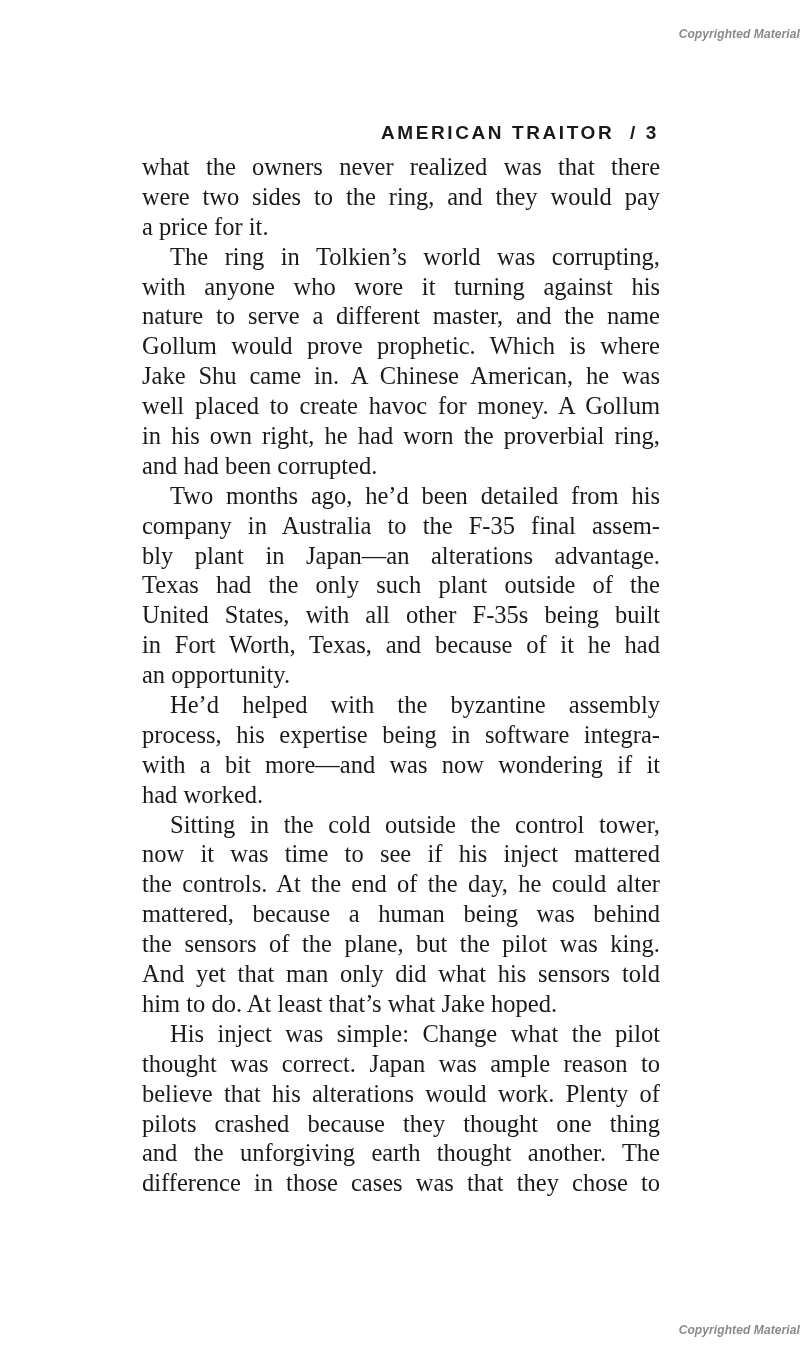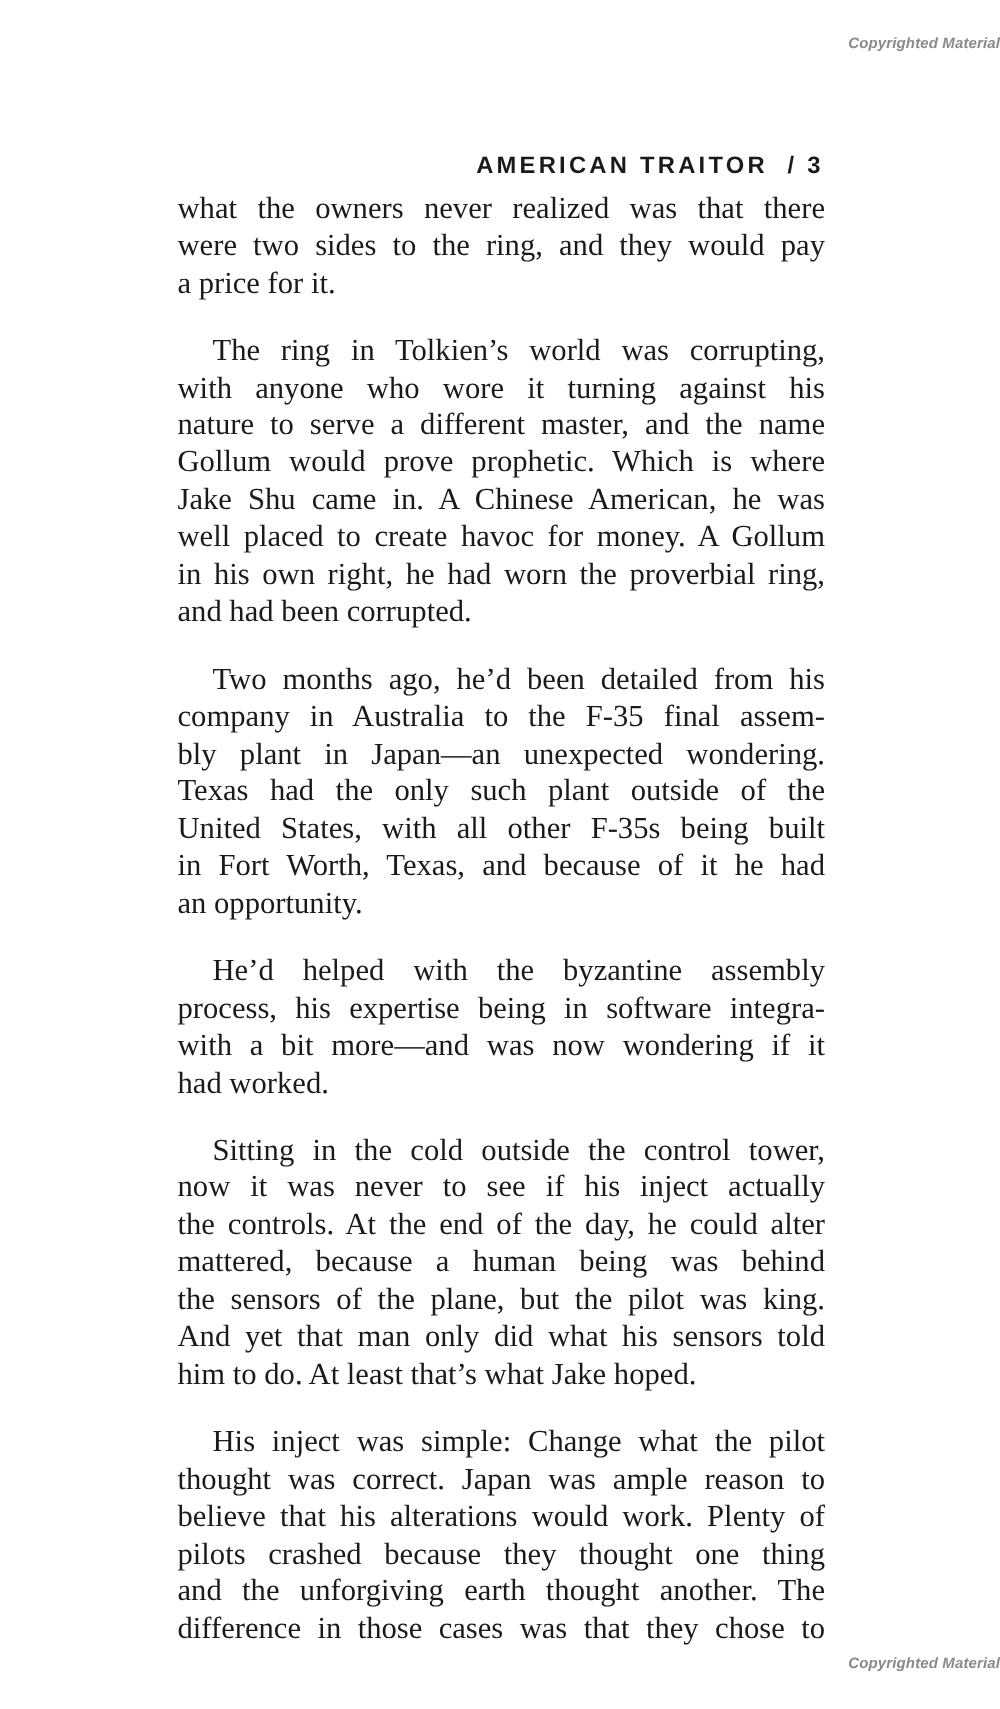--- a/index.html
+++ b/index.html
@@ -22,21 +22,21 @@
     position: absolute; left: 142px; top: 152px; width: 518px;
     font-family: Liberation Serif, serif; font-size: 24.5px;
     color: #1a1a1a;
   }
   .line {
     height: 29.9px; line-height: 29.9px;
     text-align: justify; text-align-last: justify;
     white-space: nowrap; overflow: visible;
   }
   .line.last { text-align-last: left; }
-  .line.indent { text-indent: 28px; margin-top: 24px; }
+  .line.indent { text-indent: 28px; }
 </style>
 </head>
 <body>
 
 <div class="watermark wm-top">Copyrighted Material</div>
 
 <div class="running-head"><span>AMERICAN TRAITOR</span>  <span>/</span> <span>3</span></div>
 
 <div class="body-text">
 
@@ -53,37 +53,37 @@
     <div class="line">Gollum would prove prophetic. Which is where</div>
     <div class="line">Jake Shu came in. A Chinese American, he was</div>
     <div class="line">well placed to create havoc for money. A Gollum</div>
     <div class="line">in his own right, he had worn the proverbial ring,</div>
     <div class="line last">and had been corrupted.</div>
   </div>
 
   <div>
     <div class="line indent">Two months ago, he’d been detailed from his</div>
     <div class="line">company in Australia to the F-35 final assem-</div>
-    <div class="line">bly plant in Japan—an unexpected wondering.</div>
+    <div class="line">bly plant in Japan—an alterations advantage.</div>
     <div class="line">Texas had the only such plant outside of the</div>
     <div class="line">United States, with all other F-35s being built</div>
     <div class="line">in Fort Worth, Texas, and because of it he had</div>
     <div class="line last">an opportunity.</div>
   </div>
 
   <div>
     <div class="line indent">He’d helped with the byzantine assembly</div>
     <div class="line">process, his expertise being in software integra-</div>
     <div class="line">with a bit more—and was now wondering if it</div>
     <div class="line last">had worked.</div>
   </div>
 
   <div>
     <div class="line indent">Sitting in the cold outside the control tower,</div>
-    <div class="line">now it was never to see if his inject actually</div>
+    <div class="line">now it was time to see if his inject mattered</div>
     <div class="line">the controls. At the end of the day, he could alter</div>
     <div class="line">mattered, because a human being was behind</div>
     <div class="line">the sensors of the plane, but the pilot was king.</div>
     <div class="line">And yet that man only did what his sensors told</div>
     <div class="line last">him to do. At least that’s what Jake hoped.</div>
   </div>
 
   <div>
     <div class="line indent">His inject was simple: Change what the pilot</div>
     <div class="line">thought was correct. Japan was ample reason to</div>

